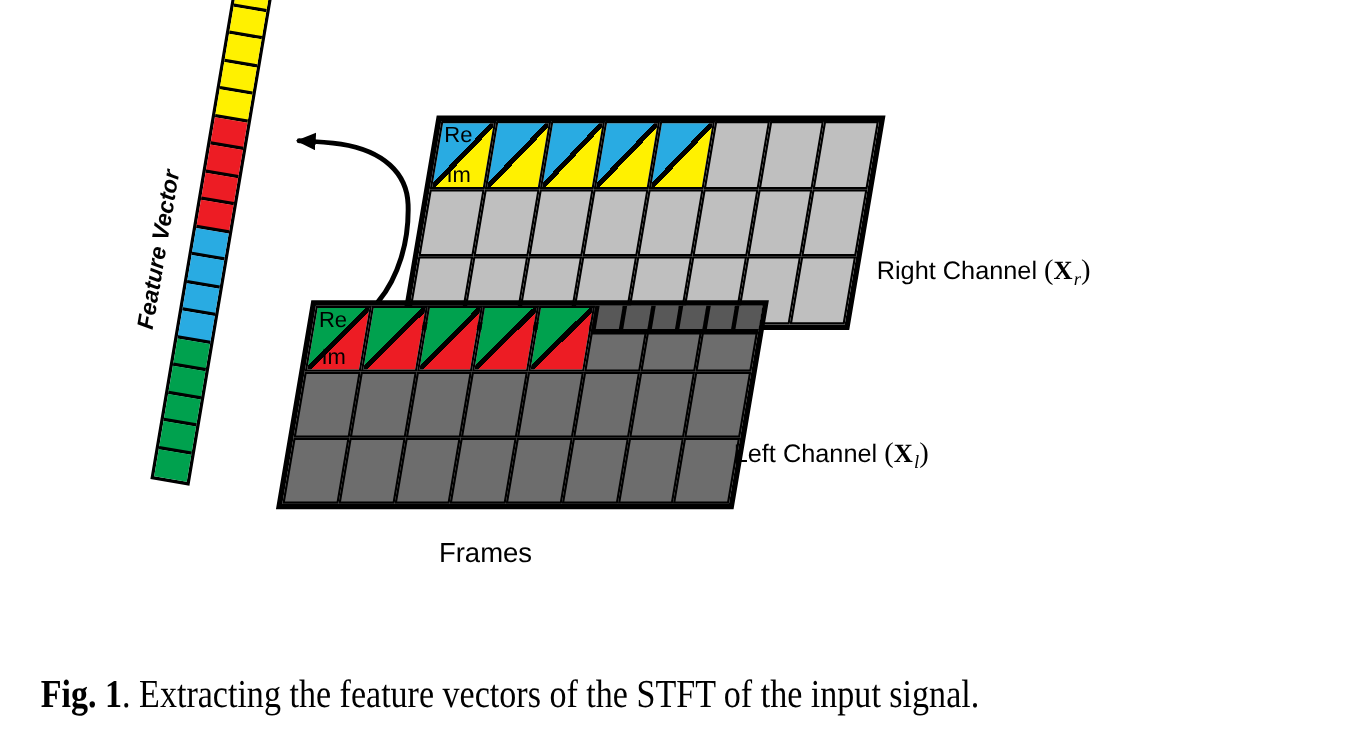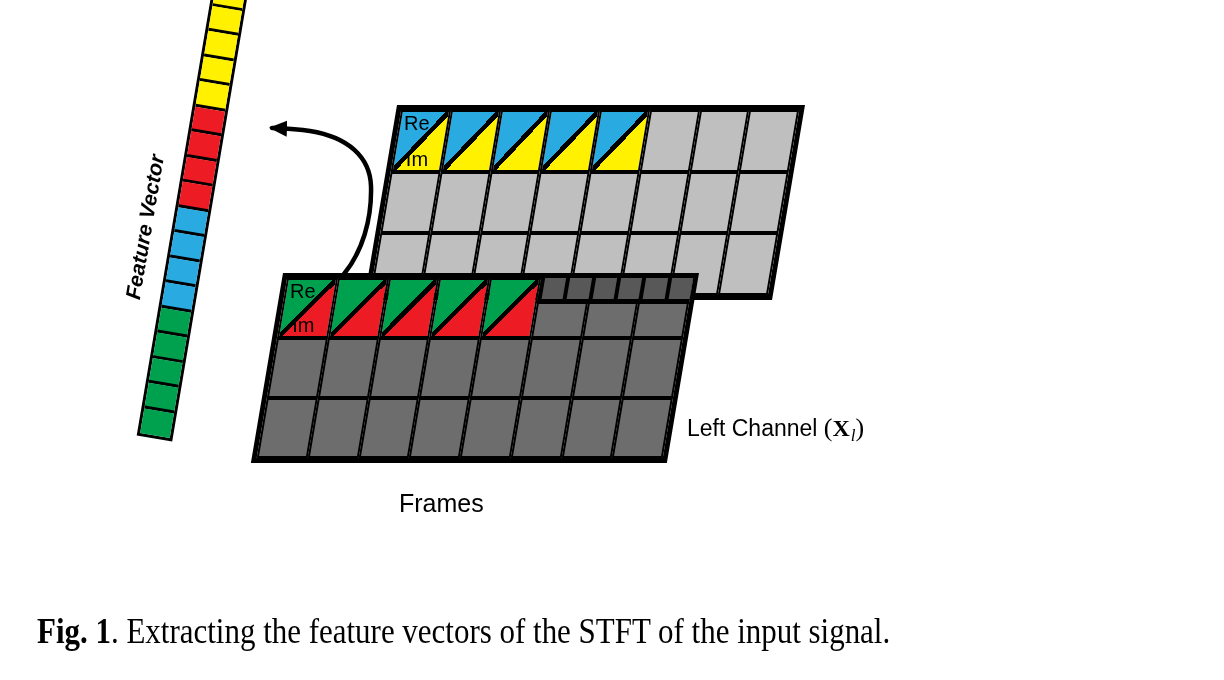--- a/index.html
+++ b/index.html
@@ -33,21 +33,21 @@
   #fv-label{position:absolute;left:35px;top:212px;width:220px;height:30px;line-height:30px;
       text-align:center;font-size:21px;font-weight:bold;font-style:italic;
       transform:rotate(-80.4deg);z-index:5;}
 
   
   #arrow-svg{position:absolute;left:0;top:0;z-index:4;}
 
   
   .ch-label{position:absolute;white-space:nowrap;font-size:23px;z-index:6;}
   #right-label{left:797px;top:231px;}
-  #left-label{left:687px;top:397px;margin-top:16px;}
+  #left-label{left:667px;top:397px;}
   .mp{font-family:"Liberation Serif",serif;font-size:26px;}
   .mx{font-family:"Liberation Serif",serif;font-weight:bold;font-size:24px;}
   .msub{font-family:"Liberation Serif",serif;font-style:italic;font-size:17px;
         vertical-align:-5px;margin-left:1px;}
   #frames-label{position:absolute;left:399px;top:489px;font-size:25px;z-index:6;}
   #caption{position:absolute;left:37px;top:610px;white-space:nowrap;z-index:6;
        font-family:"Liberation Serif",serif;font-size:36px;
        transform:scaleX(0.86);transform-origin:0 0;}
 </style>
 </head>
@@ -147,20 +147,23 @@
       <div style="background: rgb(41, 171, 226);"></div>
       <div style="background: rgb(41, 171, 226);"></div>
       <div style="background: rgb(0, 161, 78);"></div>
       <div style="background: rgb(0, 161, 78);"></div>
       <div style="background: rgb(0, 161, 78);"></div>
       <div style="background: rgb(0, 161, 78);"></div>
       <div style="background: rgb(0, 161, 78);"></div>
     </div>
   <div id="fv-label">Feature Vector</div>
 
+  <div class="ch-label" id="right-label">
+    <span>Right Channel </span><span class="mp">(</span><span class="mx">X</span><span class="msub">r</span><span class="mp">)</span>
+  </div>
 
   <div class="ch-label" id="left-label">
     <span>Left Channel </span><span class="mp">(</span><span class="mx">X</span><span class="msub">l</span><span class="mp">)</span>
   </div>
 
   <div id="frames-label">Frames</div>
 
   <div id="caption"><b>Fig. 1</b><span>. Extracting the feature vectors of the STFT of the input signal.</span></div>
 
 </div>

